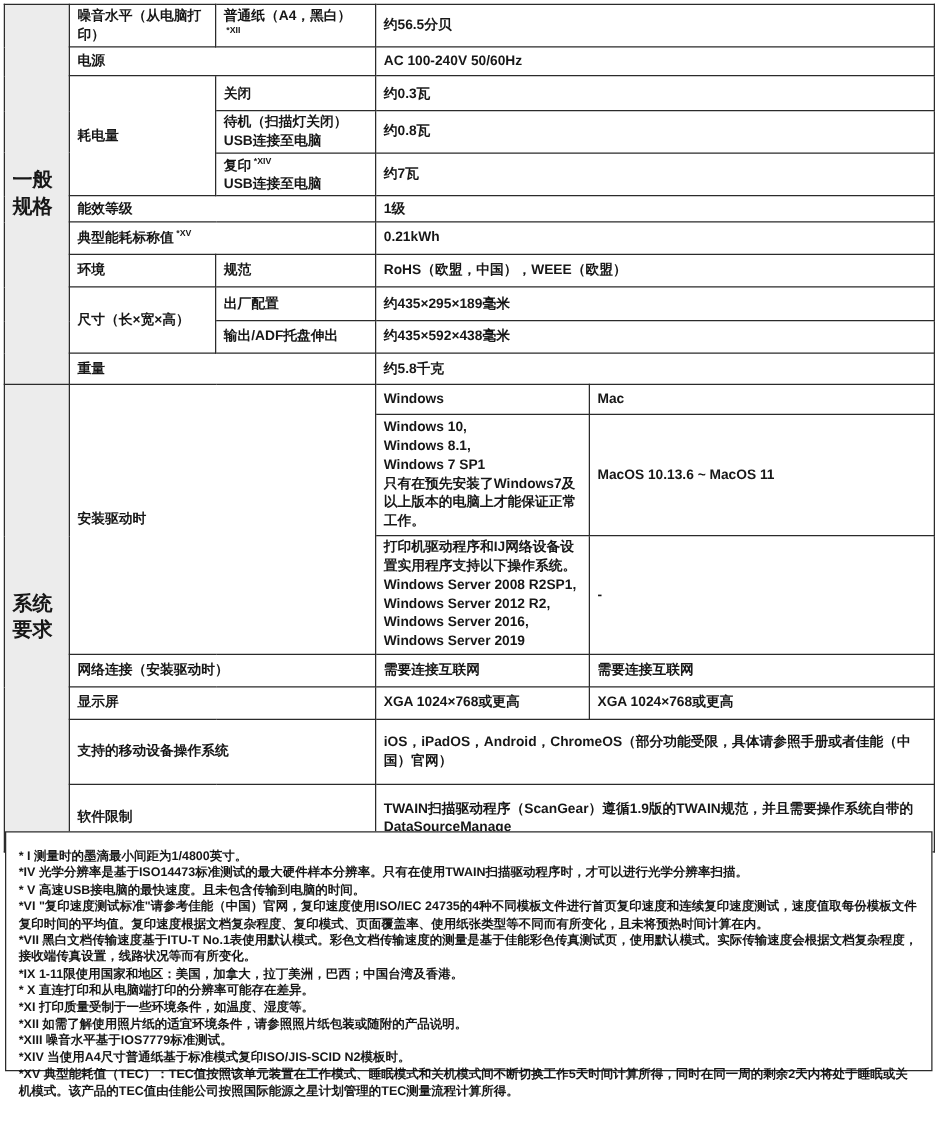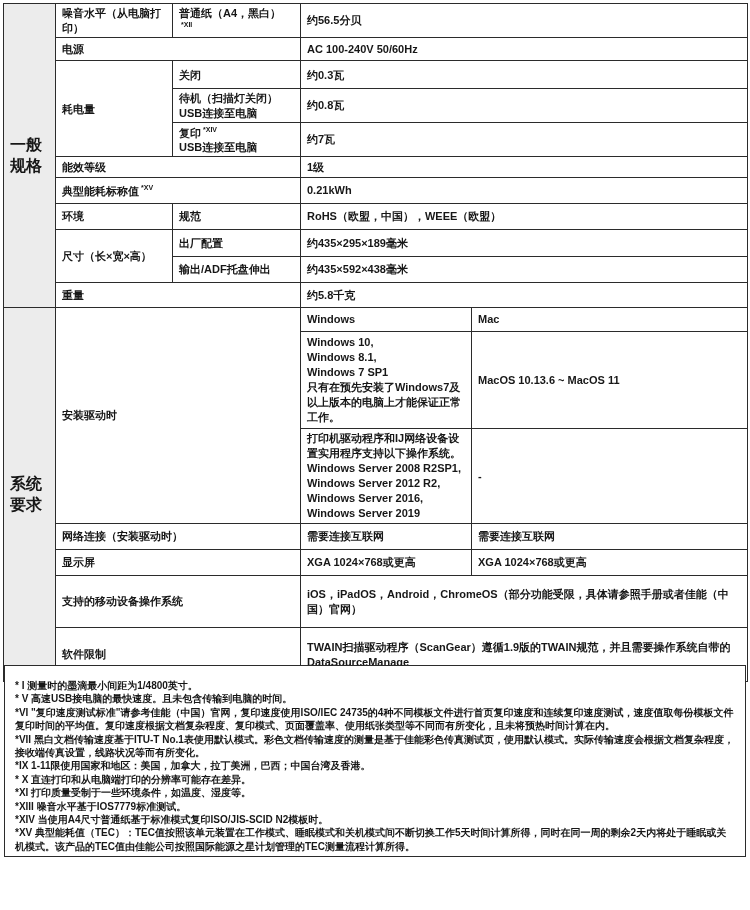--- a/index.html
+++ b/index.html
@@ -156,24 +156,26 @@
 
     <tr style="height:54px">
       <td colspan="2">软件限制</td>
       <td colspan="2">TWAIN扫描驱动程序（ScanGear）遵循1.9版的TWAIN规范，并且需要操作系统自带的DataSourceManage</td>
     </tr>
   </tbody>
     </table>
 
   <div class="footnotes-box">
     <div class="footnote-line">* I 测量时的墨滴最小间距为1/4800英寸。</div>
+    <div class="footnote-line">*IV 光学分辨率是基于ISO14473标准测试的最大硬件样本分辨率。只有在使用TWAIN扫描驱动程序时，才可以进行光学分辨率扫描。</div>
     <div class="footnote-line">* V 高速USB接电脑的最快速度。且未包含传输到电脑的时间。</div>
     <div class="footnote-line">*VI "复印速度测试标准"请参考佳能（中国）官网，复印速度使用ISO/IEC 24735的4种不同模板文件进行首页复印速度和连续复印速度测试，速度值取每份模板文件复印时间的平均值。复印速度根据文档复杂程度、复印模式、页面覆盖率、使用纸张类型等不同而有所变化，且未将预热时间计算在内。</div>
     <div class="footnote-line">*VII 黑白文档传输速度基于ITU-T No.1表使用默认模式。彩色文档传输速度的测量是基于佳能彩色传真测试页，使用默认模式。实际传输速度会根据文档复杂程度，接收端传真设置，线路状况等而有所变化。</div>
     <div class="footnote-line">*IX 1-11限使用国家和地区：美国，加拿大，拉丁美洲，巴西；中国台湾及香港。</div>
     <div class="footnote-line">* X 直连打印和从电脑端打印的分辨率可能存在差异。</div>
     <div class="footnote-line">*XI 打印质量受制于一些环境条件，如温度、湿度等。</div>
+    <div class="footnote-line">*XII 如需了解使用照片纸的适宜环境条件，请参照照片纸包装或随附的产品说明。</div>
     <div class="footnote-line">*XIII 噪音水平基于IOS7779标准测试。</div>
     <div class="footnote-line">*XIV 当使用A4尺寸普通纸基于标准模式复印ISO/JIS-SCID N2模板时。</div>
     <div class="footnote-line">*XV 典型能耗值（TEC）：TEC值按照该单元装置在工作模式、睡眠模式和关机模式间不断切换工作5天时间计算所得，同时在同一周的剩余2天内将处于睡眠或关机模式。该产品的TEC值由佳能公司按照国际能源之星计划管理的TEC测量流程计算所得。</div>
   </div>
 
 </div>
 
 </body></html>

